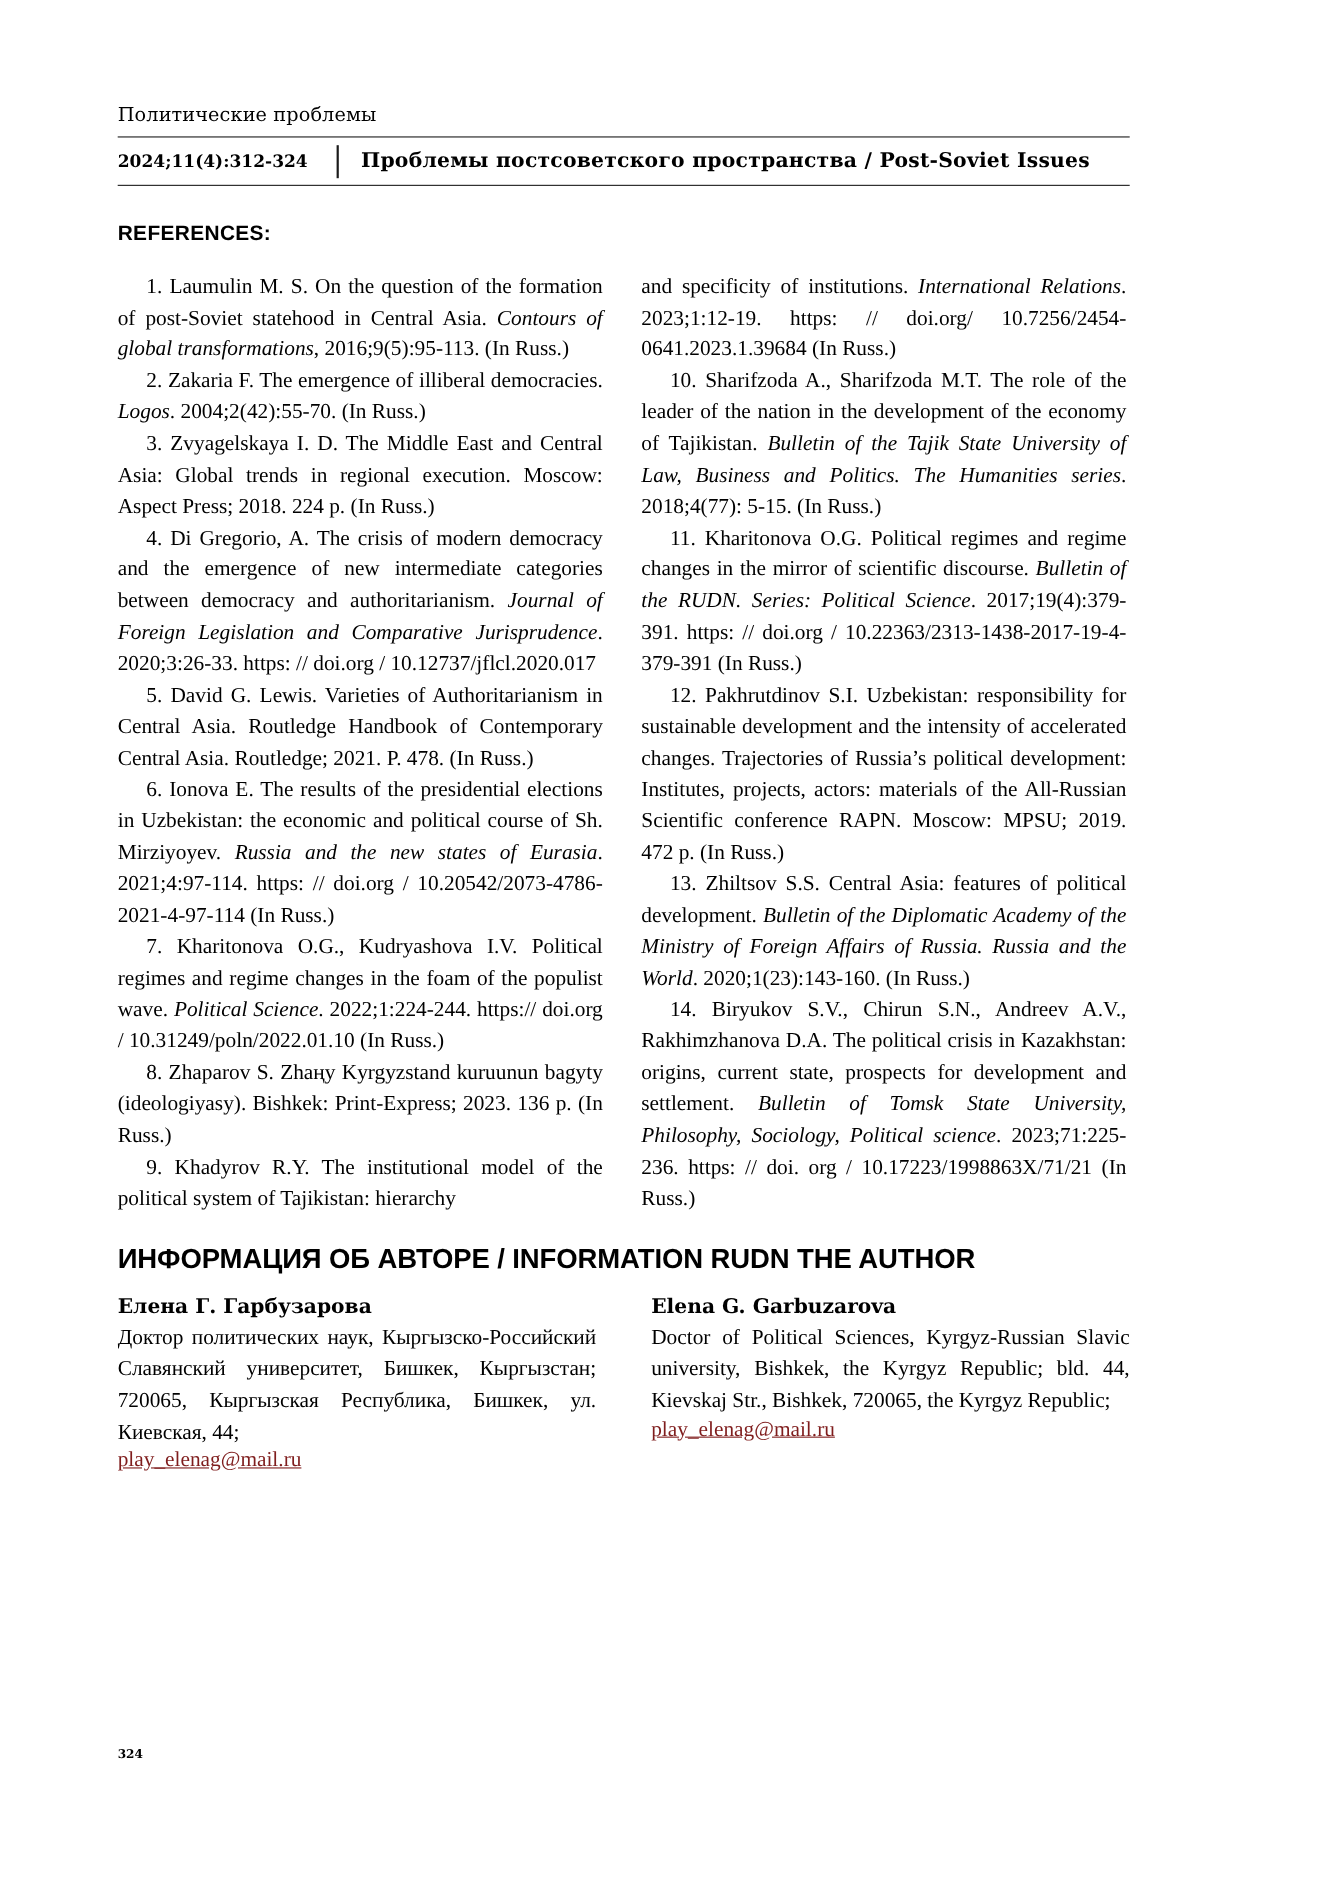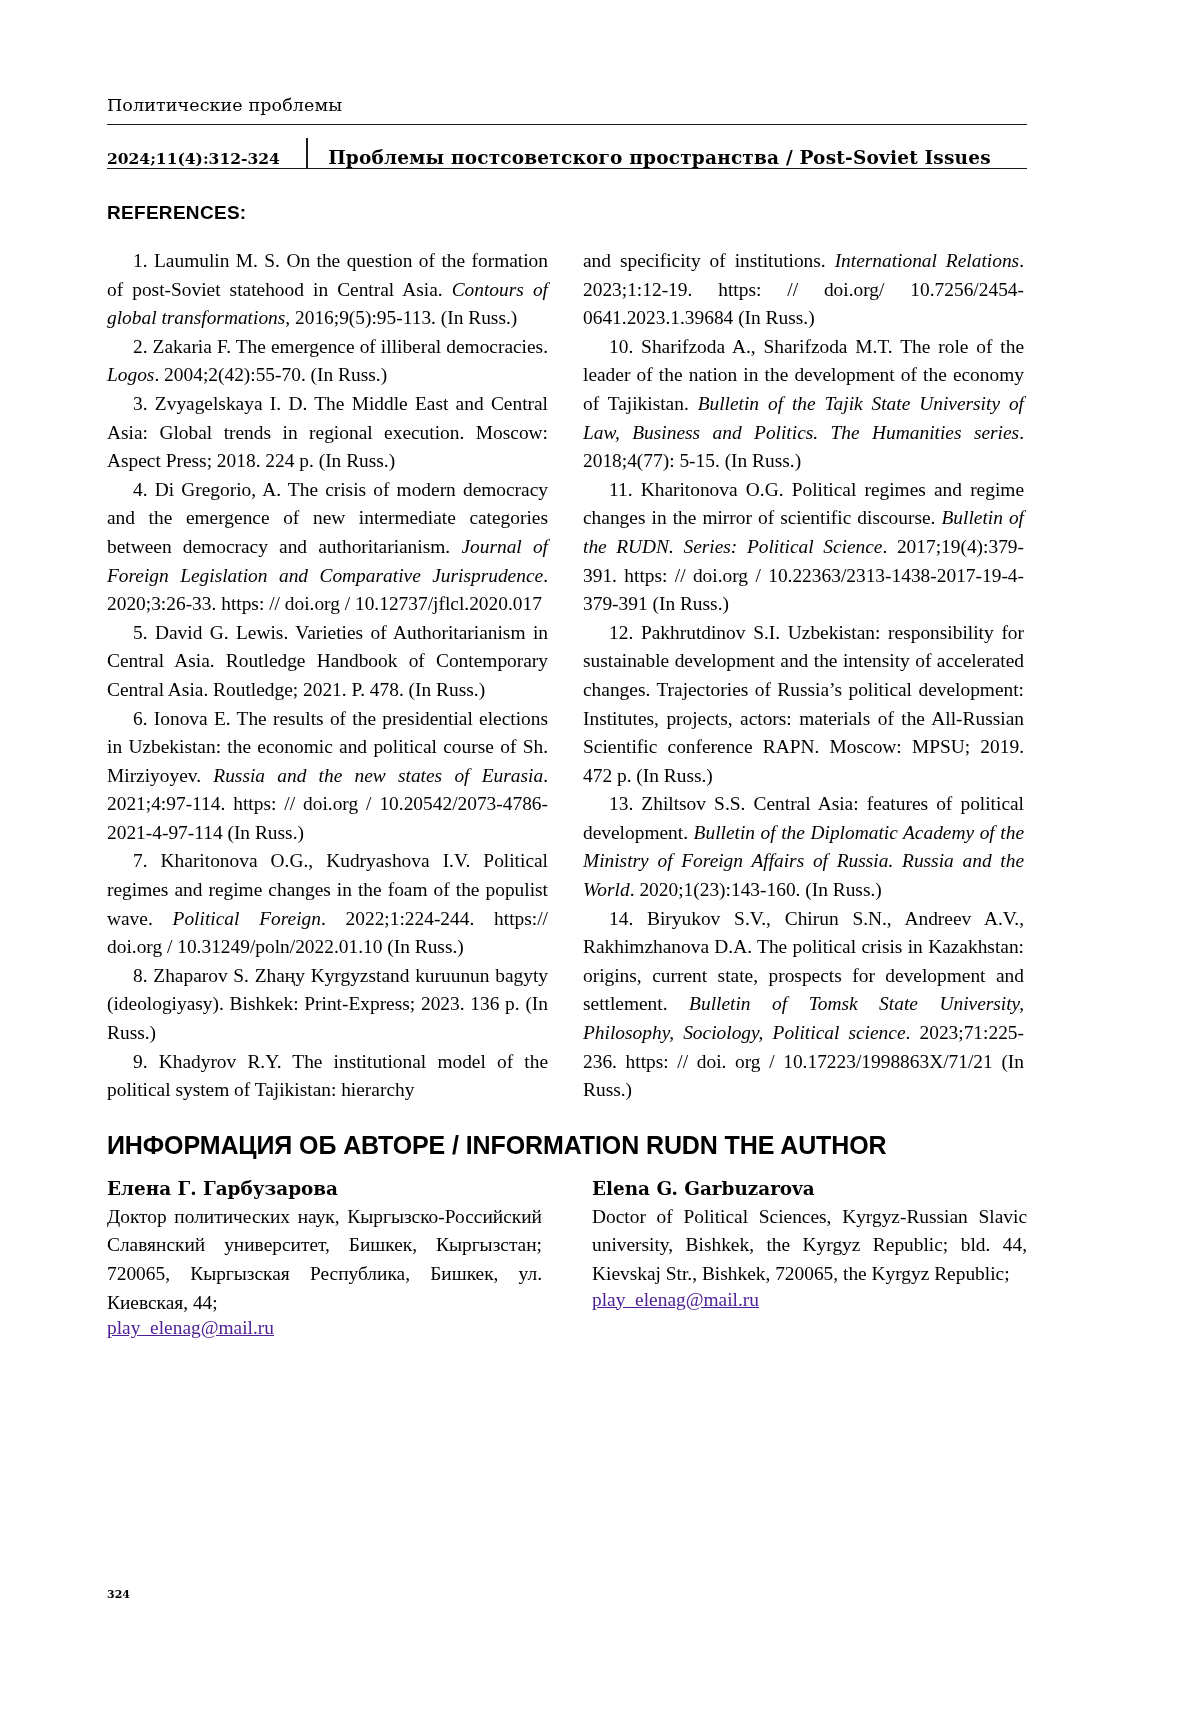--- a/index.html
+++ b/index.html
@@ -37,21 +37,21 @@
     letter-spacing: 0.1px;
     margin: 0 0 9px 0;
   }
   .runhead-rule {
     border-top: 1.6px solid #1b1b1b;
     width: 100%;
     margin: 0;
   }
   .runhead-row {
     display: flex;
-    align-items: flex-end;
+    align-items: center;
     height: 43px;
   }
   .runhead-pages {
     font-family: "DejaVu Serif", serif;
     font-weight: 700;
     font-size: 15.5px;
     white-space: nowrap;
     padding-right: 26px;
   }
   .runhead-sep {
@@ -121,21 +121,21 @@
     margin: 0 0 4px 0;
   }
   .auth-body {
     margin: 0;
     font-size: 19.4px;
     line-height: 28.6px;
     text-align: justify;
   }
   .auth-body.ru { text-align: justify; }
   a.email {
-    color: #4c1d95;
+    color: #7f1d1d;
     text-decoration: underline;
     font-size: 19.4px;
   }
 
   
   .folio {
     position: absolute;
     left: 107px;
     top: 1588px;
     font-family: "DejaVu Serif", serif;
@@ -163,21 +163,21 @@
     <h2 class="section-title">REFERENCES:</h2>
 
     <div class="cols">
       <div class="col">
         <p class="ref">1. Laumulin M. S. On the question of the formation of post-Soviet statehood in Central Asia. <i>Contours of global transformations</i>, 2016;9(5):95-113. (In Russ.)</p>
         <p class="ref">2. Zakaria F. The emergence of illiberal democracies. <i>Logos</i>. 2004;2(42):55-70. (In Russ.)</p>
         <p class="ref">3. Zvyagelskaya I. D. The Middle East and Central Asia: Global trends in regional execution. Moscow: Aspect Press; 2018. 224 p. (In Russ.)</p>
         <p class="ref">4. Di Gregorio, A. The crisis of modern democracy and the emergence of new intermediate categories between democracy and authoritarianism. <i>Journal of Foreign Legislation and Comparative Jurisprudence</i>. 2020;3:26-33. https: // doi.org / 10.12737/jflcl.2020.017</p>
         <p class="ref">5. David G. Lewis. Varieties of Authoritarianism in Central Asia. Routledge Handbook of Contemporary Central Asia. Routledge; 2021. P. 478. (In Russ.)</p>
         <p class="ref">6. Ionova E. The results of the presidential elections in Uzbekistan: the economic and political course of Sh. Mirziyoyev. <i>Russia and the new states of Eurasia</i>. 2021;4:97-114. https: // doi.org / 10.20542/2073-4786-2021-4-97-114 (In Russ.)</p>
-        <p class="ref">7. Kharitonova O.G., Kudryashova I.V. Political regimes and regime changes in the foam of the populist wave. <i>Political Foreign</i>. 2022;1:224-244. https:// doi.org / 10.31249/poln/2022.01.10 (In Russ.)</p>
+        <p class="ref">7. Kharitonova O.G., Kudryashova I.V. Political regimes and regime changes in the foam of the populist wave. <i>Political Science</i>. 2022;1:224-244. https:// doi.org / 10.31249/poln/2022.01.10 (In Russ.)</p>
         <p class="ref">8. Zhaparov S. Zhaңy Kyrgyzstand kuruunun bagyty (ideologiyasy). Bishkek: Print-Express; 2023. 136 p. (In Russ.)</p>
         <p class="ref">9. Khadyrov R.Y. The institutional model of the political system of Tajikistan: hierarchy</p>
       </div>
       <div class="col">
         <p class="ref" style="text-indent:0">and specificity of institutions. <i>International Relations</i>. 2023;1:12-19. https: // doi.org/ 10.7256/2454-0641.2023.1.39684 (In Russ.)</p>
         <p class="ref">10. Sharifzoda A., Sharifzoda M.T. The role of the leader of the nation in the development of the economy of Tajikistan. <i>Bulletin of the Tajik State University of Law, Business and Politics. The Humanities series</i>. 2018;4(77): 5-15. (In Russ.)</p>
         <p class="ref">11. Kharitonova O.G. Political regimes and regime changes in the mirror of scientific discourse. <i>Bulletin of the RUDN. Series: Political Science</i>. 2017;19(4):379-391. https: // doi.org / 10.22363/2313-1438-2017-19-4-379-391 (In Russ.)</p>
         <p class="ref">12. Pakhrutdinov S.I. Uzbekistan: responsibility for sustainable development and the intensity of accelerated changes. Trajectories of Russia’s political development: Institutes, projects, actors: materials of the All-Russian Scientific conference RAPN. Moscow: MPSU; 2019. 472 p. (In Russ.)</p>
         <p class="ref">13. Zhiltsov S.S. Central Asia: features of political development. <i>Bulletin of the Diplomatic Academy of the Ministry of Foreign Affairs of Russia. Russia and the World</i>. 2020;1(23):143-160. (In Russ.)</p>
         <p class="ref">14. Biryukov S.V., Chirun S.N., Andreev A.V., Rakhimzhanova D.A.  The political crisis in Kazakhstan: origins, current state, prospects for development and settlement. <i>Bulletin of Tomsk State University, Philosophy, Sociology, Political science</i>. 2023;71:225-236. https: // doi. org / 10.17223/1998863X/71/21 (In Russ.)</p>

